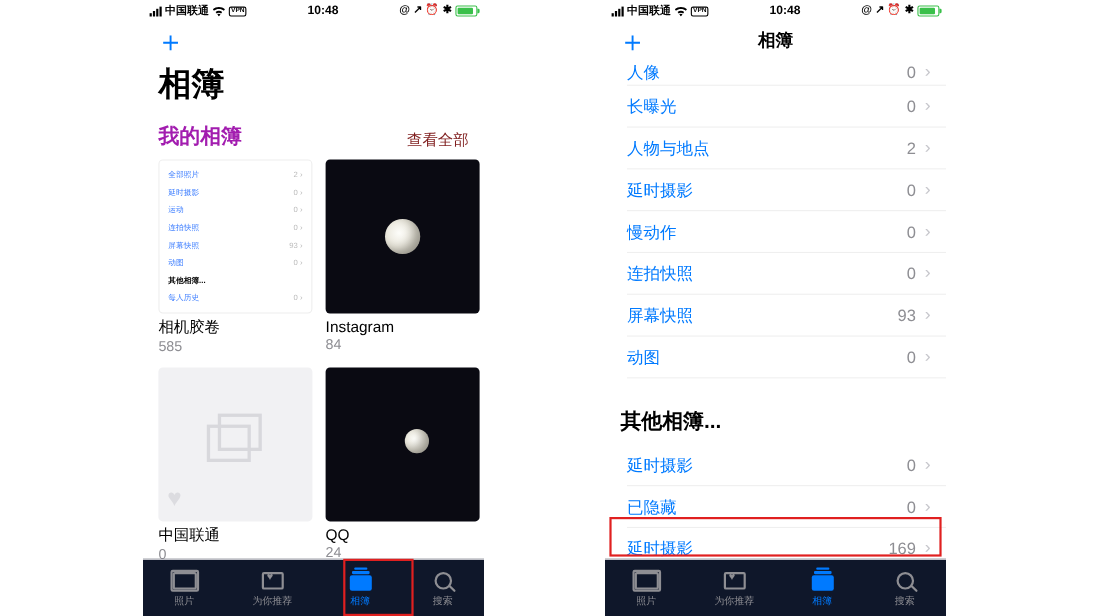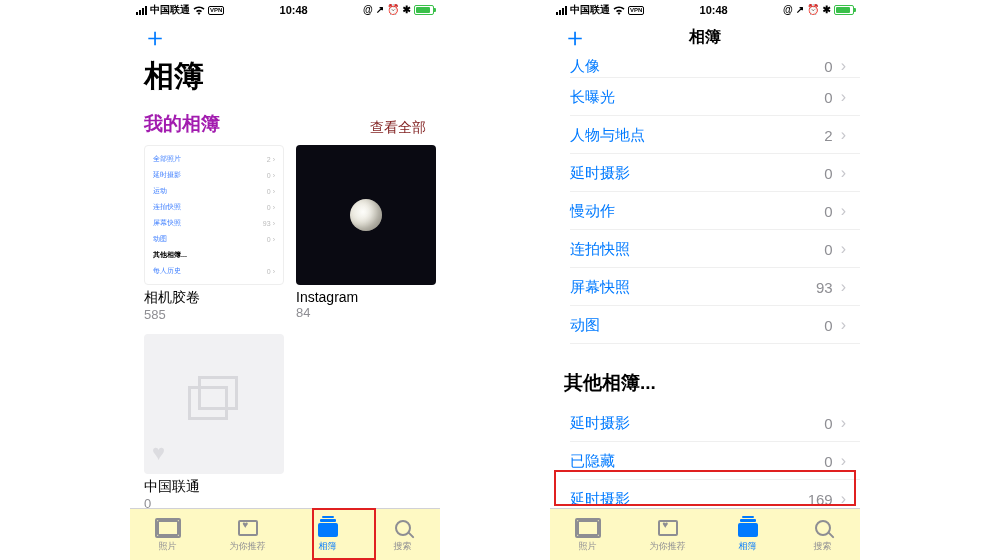--- a/index.html
+++ b/index.html
@@ -118,21 +118,21 @@
   .list-row::after {
     content:""; position:absolute; left:20px; right:0; bottom:0; height:1px; background:#efefef;
   }
   .list-row .lr-label { font-size:15px; color:#007aff; }
   .list-row .lr-right { display:flex; align-items:center; gap:8px; color:#8e8e93; font-size:15px;}
   .chev { color:#c7c7cc; font-size:16px; }
   .section-title-block { padding: 26px 14px 8px; font-size:19px; font-weight:700; color:#000; }
 
   
   .tab-bar {
-    height:52px; border-top:1px solid #d1d1d6; background:#fef9c3;
+    height:52px; border-top:1px solid #d1d1d6; background:#0f172a;
     display:flex; justify-content:space-around; align-items:center;
     position:absolute; bottom:0; left:0; right:0;
   }
   .tab-item { display:flex; flex-direction:column; align-items:center; gap:1px; color:#8e8e93; font-size:9px; }
   .tab-item.active { color:#007aff; }
   .tab-icon { width:26px; height:22px; display:flex; align-items:center; justify-content:center; }
   .ic-photos { width:22px; height:16px; border:2px solid currentColor; border-radius:2px; position:relative;}
   .ic-photos::after{content:""; position:absolute; left:-4px; top:-4px; width:22px; height:16px; border:2px solid currentColor; border-radius:2px;}
   .ic-foryou { width:20px; height:16px; border:2px solid currentColor; border-radius:2px; position:relative;}
   .ic-foryou::before{content:"♥"; position:absolute; left:3px; top:-3px; font-size:10px;}
@@ -246,20 +246,27 @@
           <div class="thumb fav">
             <div class="stack">
                 <div class="r2"></div>
                 <div class="r1"></div>
               </div>
             <span class="heart">♥</span>
           </div>
           <div class="album-label">中国联通</div>
           <div class="album-count">0</div>
         </div>
+        <div class="album-card">
+          <div class="thumb dark">
+              <div class="moon sm"></div>
+            </div>
+          <div class="album-label">QQ</div>
+          <div class="album-count">24</div>
+        </div>
 
       </div>
 
       <div class="divider-h"></div>
       <div class="section-header" style="padding-top:10px;">
         <span class="sh-title">人物与地点</span>
       </div>
     </div>
 
     <div class="tab-bar">

